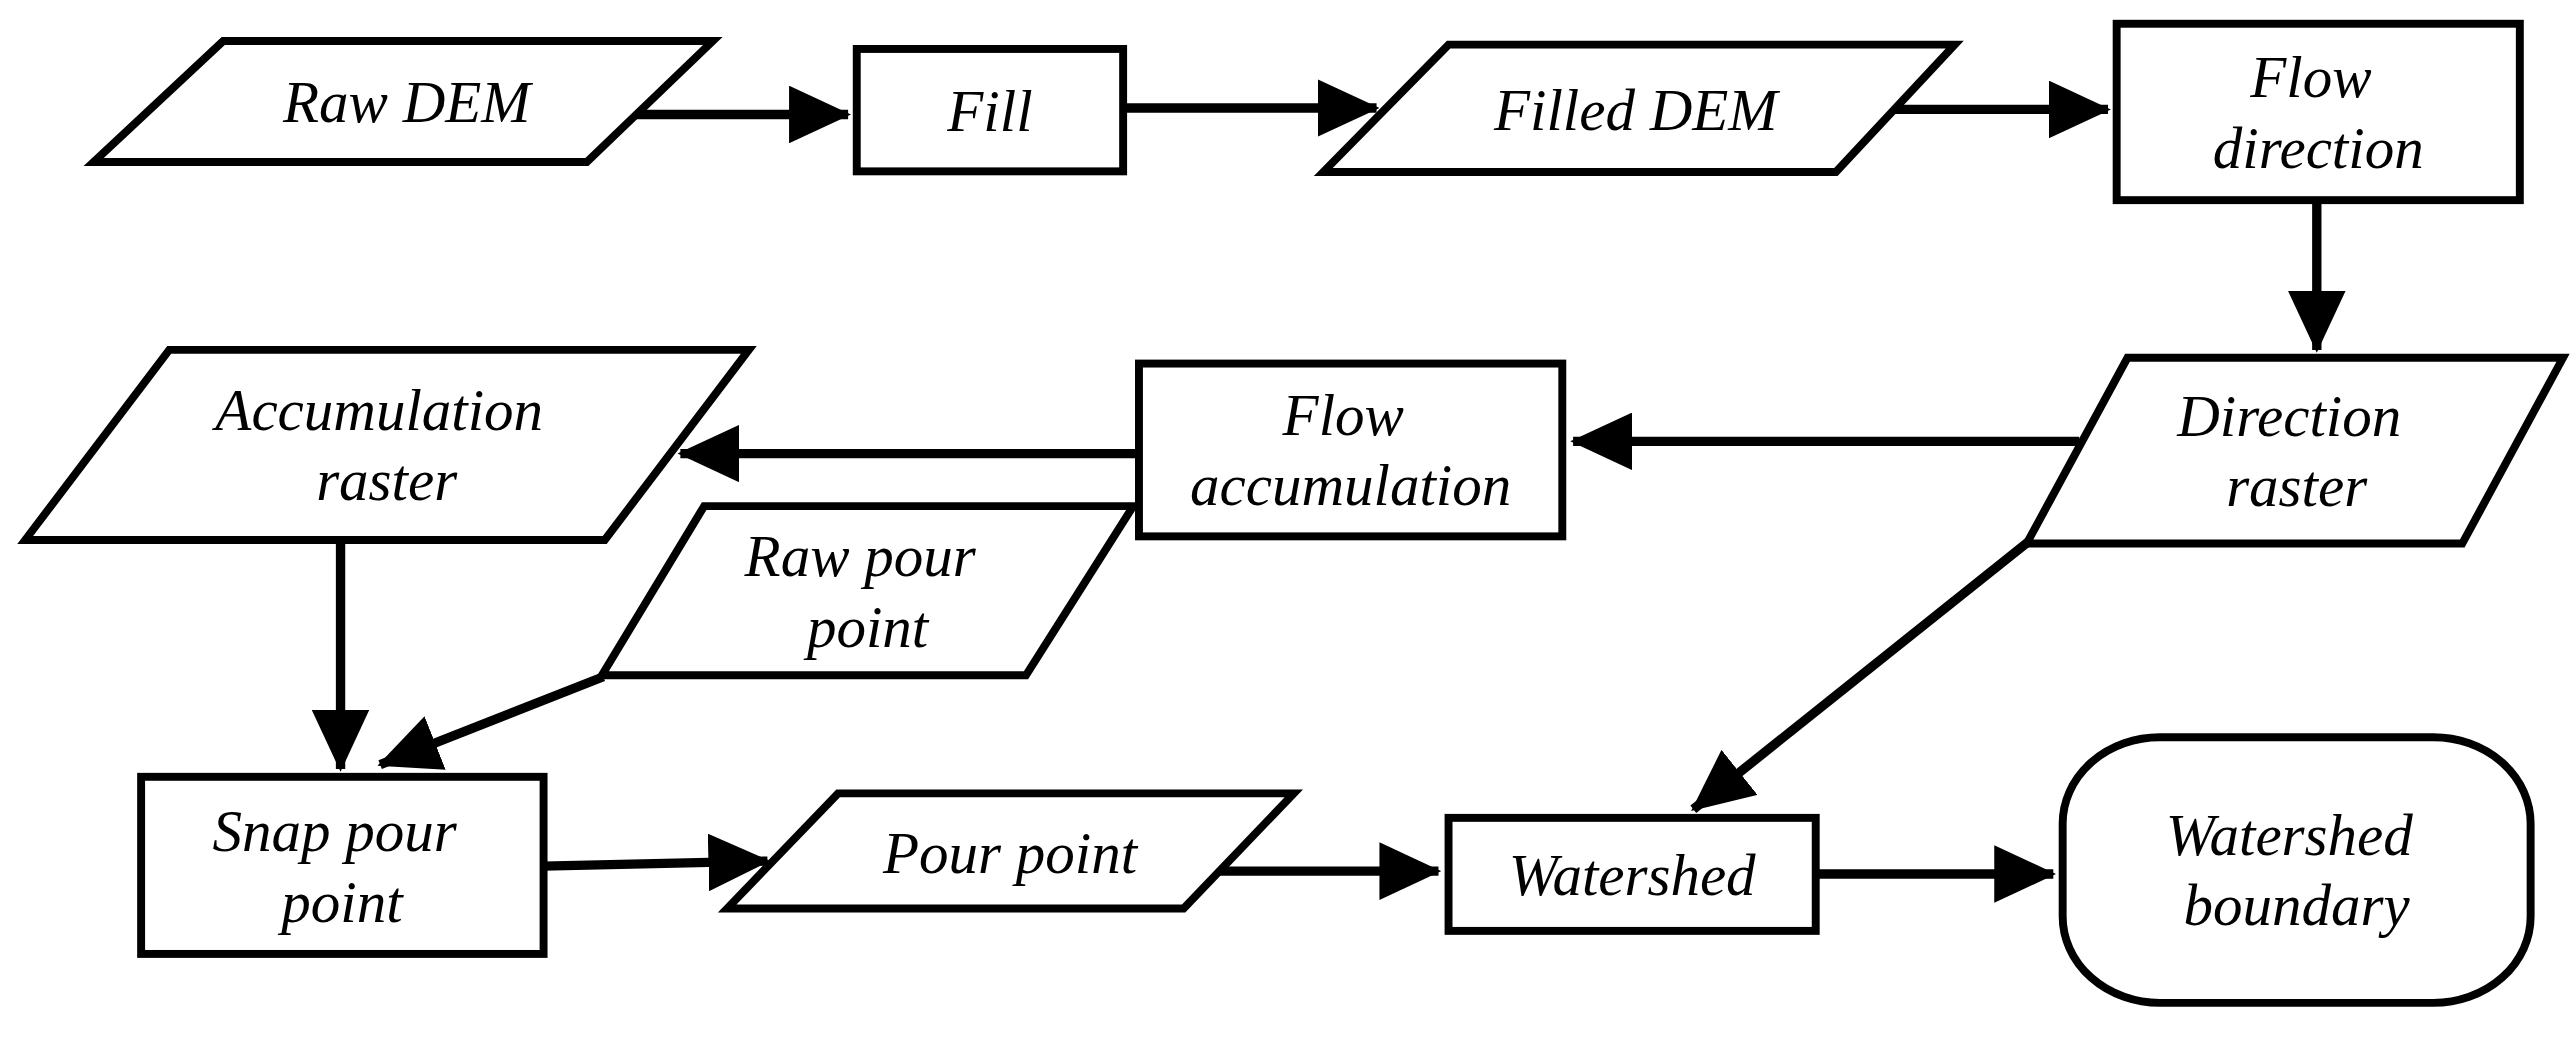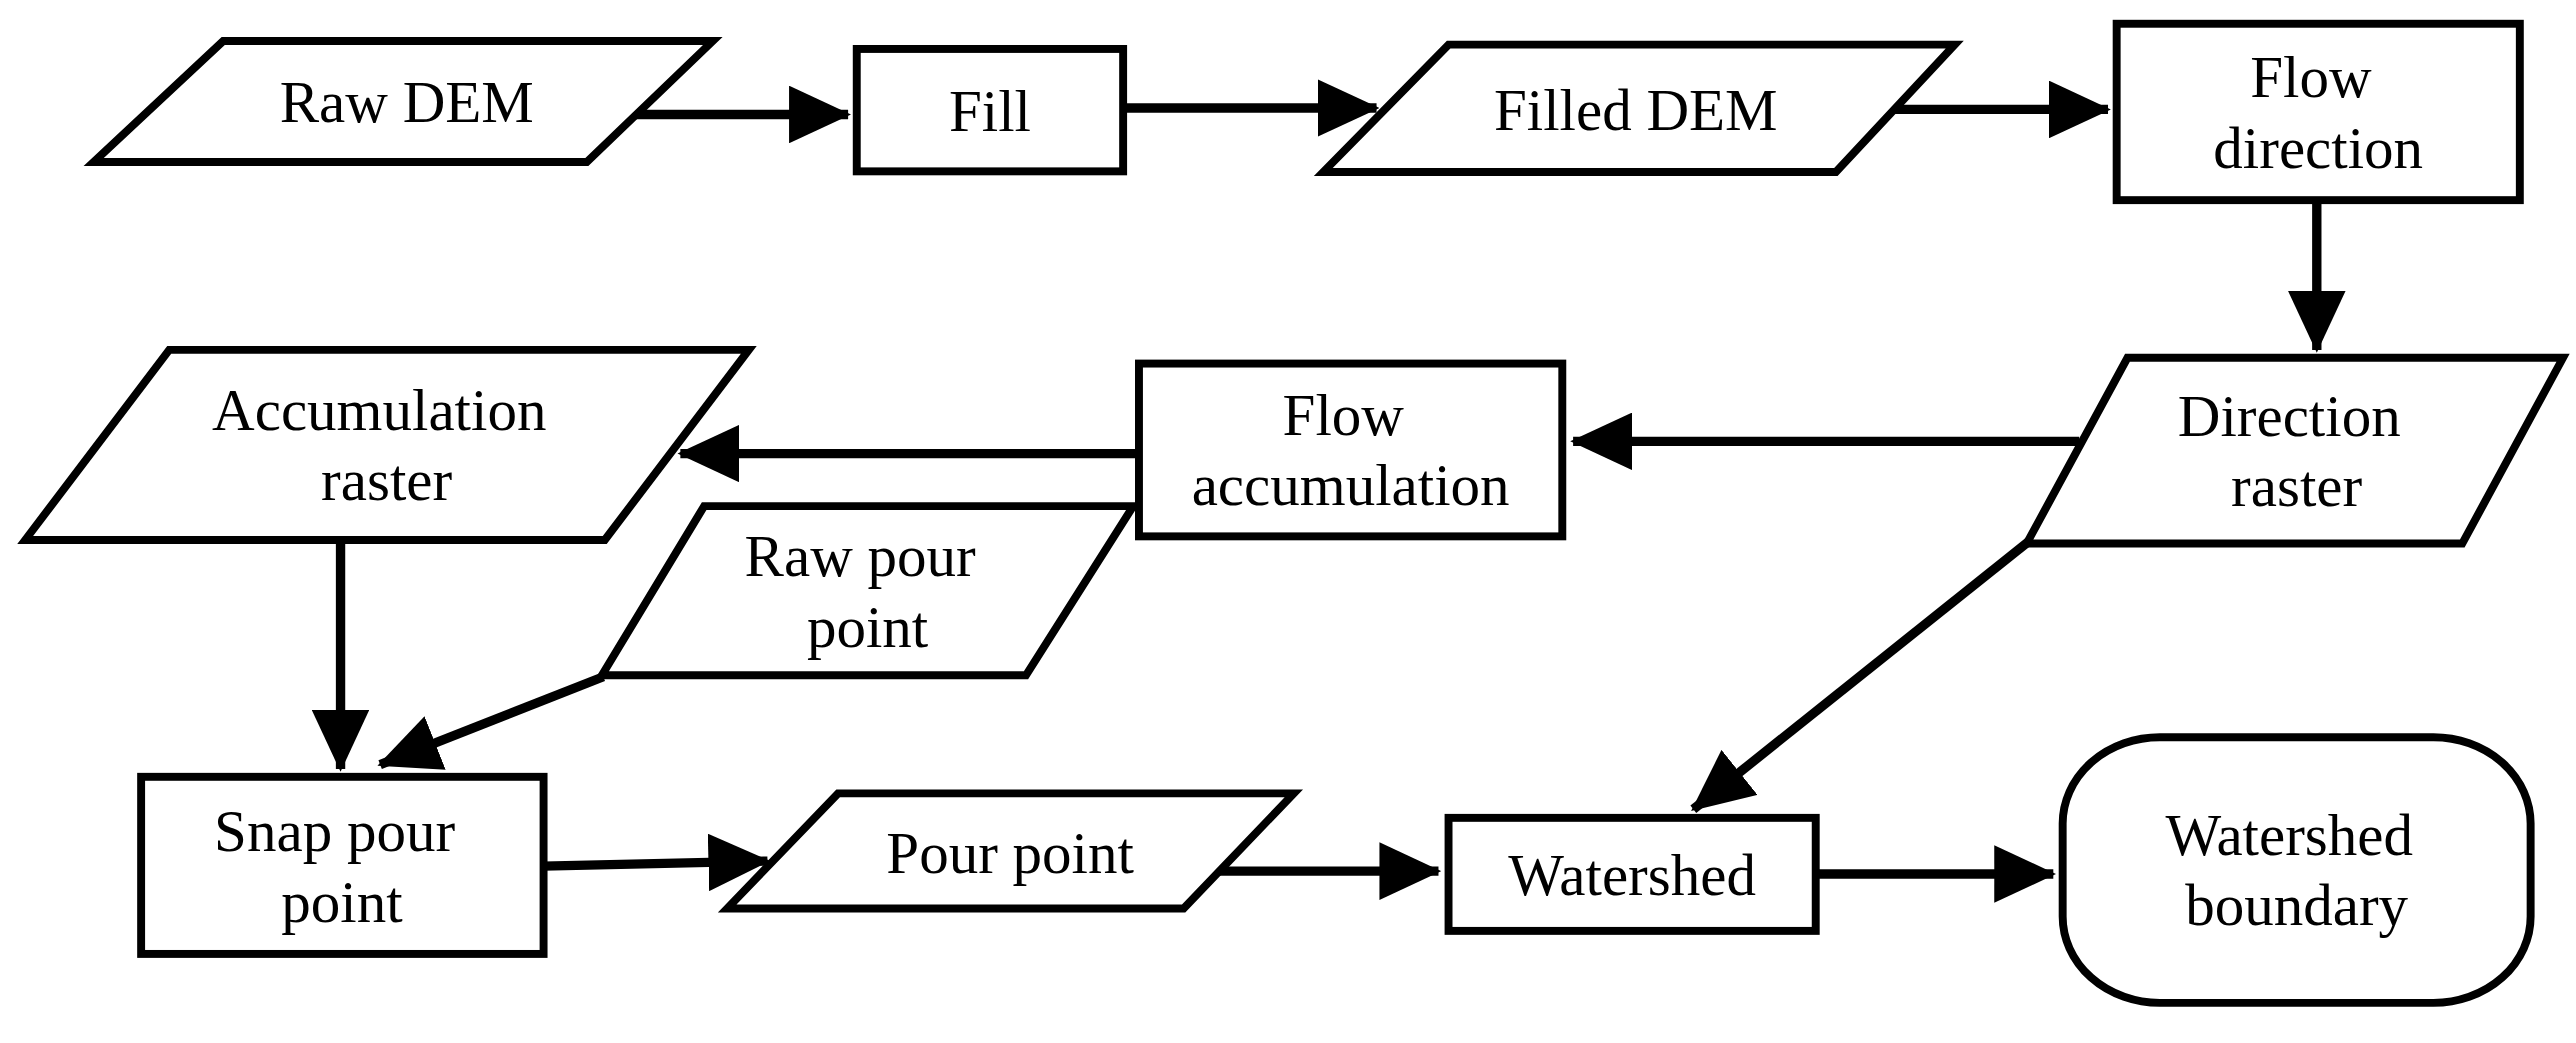--- a/index.html
+++ b/index.html
@@ -3,20 +3,21 @@
 <meta charset="utf-8">
 <style>
   html, body {
     margin: 0;
     padding: 0;
     background: #ffffff;
   }
   .canvas-wrap {
     width: 100%;
     background: #4d7c0f;
+    font-style: italic;
   }
   svg {
     display: block;
     width: 100%;
     height: auto;
     background: #ffffff;
   }
   .shape {
     fill: #ffffff;
     stroke: #000000;

